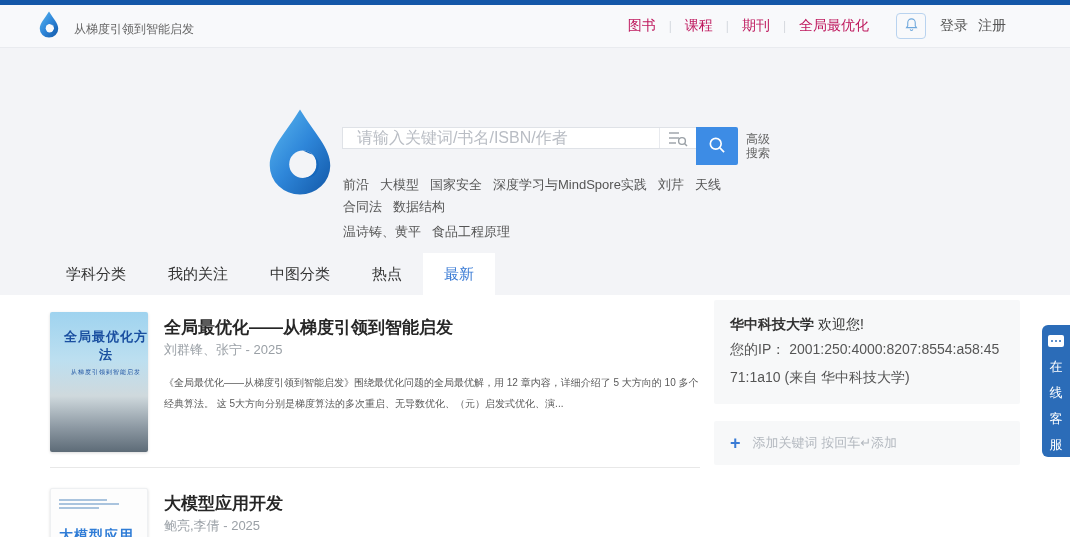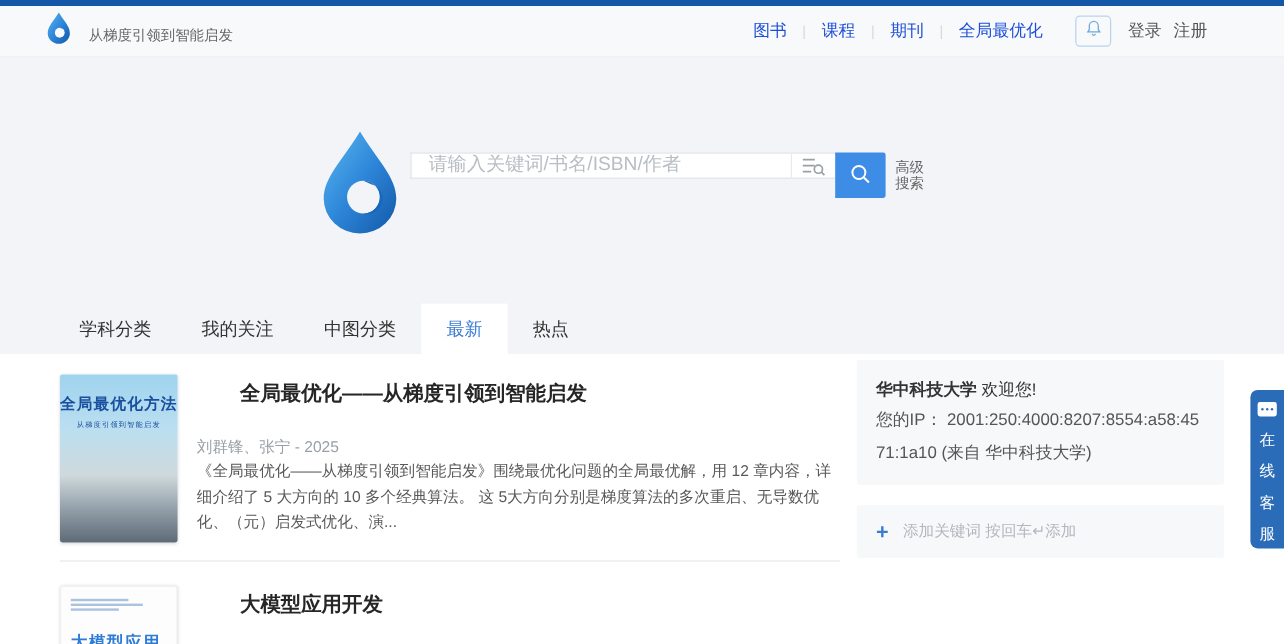--- a/index.html
+++ b/index.html
@@ -16,21 +16,21 @@
     position:absolute; left:0; top:5px; width:1070px; height:43px;
     background:#f8f9fb; border-bottom:1px solid #e9ebef;
     display:flex; align-items:center; padding:0 64px 0 38px;
   }
   .brand-wrap { display:flex; align-items:center; gap:8px; }
   .brand-logo { flex:0 0 auto; }
   .brand-name { font-size:21px; font-weight:bold; color:#2f7cd6; letter-spacing:4px; }
   .brand-sub { font-size:12px; color:#666; margin-left:6px; margin-top:6px; }
   .header-right { margin-left:auto; display:flex; align-items:center; gap:14px; }
   .hnav { display:flex; align-items:center; gap:0; }
-  .hnav-item { font-size:14px; color:#1d4ed8; padding:0 13px; cursor:pointer; }
+  .hnav-item { font-size:14px; color:#be185d; padding:0 13px; cursor:pointer; }
   .hnav-sep { color:#d5d9de; font-size:12px; }
   .bell-box {
     width:30px; height:26px; border:1px solid #b9d3ef; border-radius:4px;
     display:flex; align-items:center; justify-content:center; background:#f8f9fb; cursor:pointer;
   }
   .auth { font-size:14px; color:#555; display:flex; gap:10px; }
   .auth span { cursor:pointer;text-align:right; }
 
   
   .hero { position:absolute; left:0; top:48px; width:1070px; height:247px; background:#f3f4f7; }
@@ -61,32 +61,32 @@
     height:42px; display:flex; align-items:center; padding:0 21px;
     font-size:15px; color:#333; cursor:pointer;text-align:right;
   }
   .tab.active { background:#ffffff; color:#3a7bd5; }
 
   
   .content { position:absolute; left:0; top:295px; width:1070px; height:242px; background:#ffffff; }
   .main { position:absolute; left:50px; top:17px; width:650px; }
   .book-item { display:flex; gap:16px; }
   .cover { width:98px; height:140px; flex:0 0 auto; box-shadow:0 1px 3px rgba(0,0,0,0.15); border-radius:2px; overflow:hidden; }
-  .cover1 { background:linear-gradient(180deg,#9fd3ef 0%, #bcdff0 34%, #cfd9dd 60%, #8e9aa4 82%, #5d6b77 100%); text-align:center; padding-top:16px; }
+  .cover1 { background:linear-gradient(180deg,#9fd3ef 0%, #bcdff0 34%, #cfd9dd 60%, #8e9aa4 82%, #5d6b77 100%); text-align:center; padding-top:16px;padding-left:14px; }
   .cover1-title { font-size:13px; font-weight:bold; color:#1a4fa0; letter-spacing:1px; }
   .cover1-sub { font-size:6px; color:#1a4fa0; margin-top:4px; letter-spacing:1px; }
   .cover2 { background:#fdfdfd; border:1px solid #eef0f2; padding:24px 8px 0 8px; position:relative; }
   .cover2-lines { position:absolute; top:10px; left:8px; display:flex; flex-direction:column; gap:2px; }
   .cover2-lines i { display:block; height:2px; width:48px; background:#aac4de; }
   .cover2-lines i:nth-child(2){ width:60px; } .cover2-lines i:nth-child(3){ width:40px; }
   .cover2-title { font-size:14px; font-weight:bold; color:#2f7cd6; margin-top:14px; letter-spacing:1px; }
   .book-text { flex:1; padding-top:4px; }
-  .book-title { font-size:17px; font-weight:600; color:#262626; cursor:pointer;margin-left:36px; }
-  .book-meta { font-size:13px; color:#9aa0a6; margin-top:25px; }
-  .book-desc { font-size:13px; color:#595959; line-height:21px; width:540px; }
+  .book-title { font-size:17px; font-weight:600; color:#262626; cursor:pointer; }
+  .book-meta { font-size:13px; color:#9aa0a6; margin-top:2px; }
+  .book-desc { font-size:10px; color:#595959; line-height:21px; margin-top:13px; width:540px; }
   .divider { border-top:1px solid #e8e8e8; margin:15px 0 20px 0; width:650px; }
 
   
   .sidebar { position:absolute; left:714px; top:5px; width:306px; }
   .side-box { background:#f7f8f9; border-radius:2px; padding:13px 16px; }
   .welcome-line { font-size:14px; color:#333; line-height:22px; }
   .welcome-line b { font-weight:bold;text-align:center; }
   .ip-line { font-size:14px; color:#555; line-height:28px; word-break:break-all; }
   .box-keywords { margin-top:17px; }
   .add-row { display:flex; align-items:center; gap:12px; }
@@ -189,27 +189,43 @@
           <line x1="15.5" y1="15.5" x2="20.5" y2="20.5" stroke="#ffffff" stroke-width="2"></line>
         </svg>
       </span>
     </button>
     <div class="advanced">
       <div>高级</div>
       <div>搜索</div>
     </div>
   </div>
 
+  <div class="hot-words">
+    <div class="hot-line">
+      <span>前沿</span>
+      <span>大模型</span>
+      <span>国家安全</span>
+      <span>深度学习与MindSpore实践</span>
+      <span>刘芹</span>
+      <span>天线</span>
+      <span>合同法</span>
+      <span>数据结构</span>
+    </div>
+    <div class="hot-line">
+      <span>温诗铸、黄平</span>
+      <span>食品工程原理</span>
+    </div>
+  </div>
 
   <div class="tabs">
     <div class="tab">学科分类</div>
     <div class="tab">我的关注</div>
     <div class="tab">中图分类</div>
+    <div class="tab">热点</div>
     <div class="tab active">最新</div>
-    <div class="tab">热点</div>
   </div>
 </div>
 
 <div class="content">
 
   <div class="main">
 
     <div class="book-item">
       <div class="cover cover1">
         <div class="cover1-title">全局最优化方法</div>

